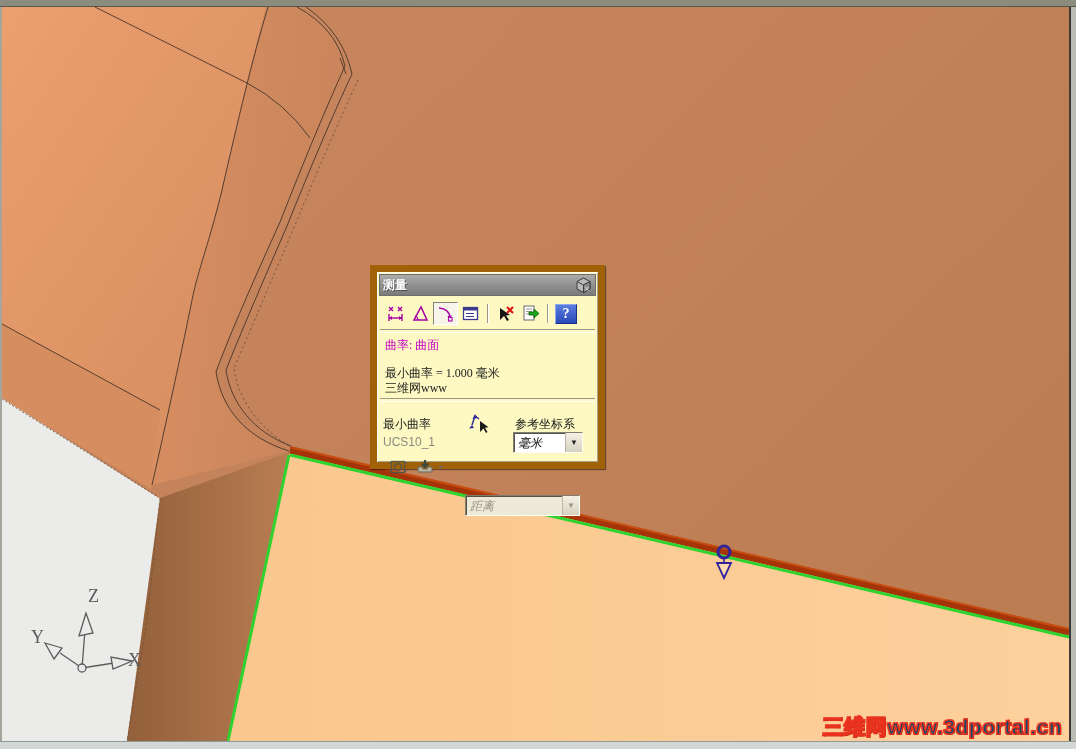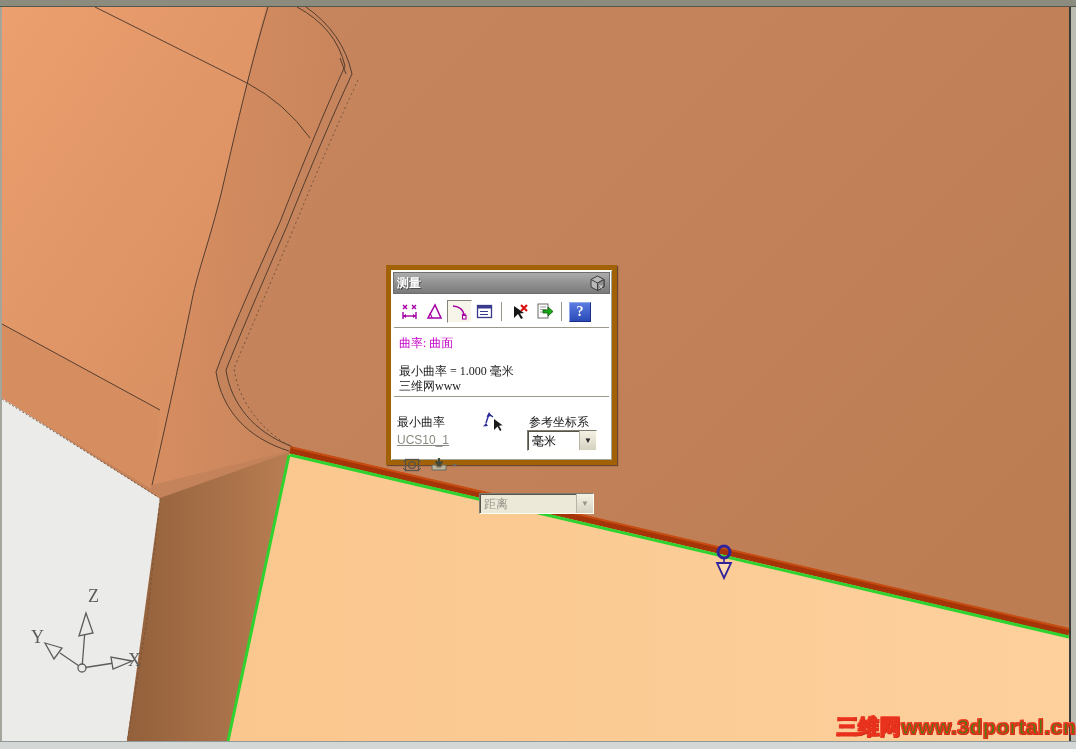--- a/index.html
+++ b/index.html
@@ -12,33 +12,33 @@
 
   
   .axis-label{
     position:absolute;color:#5c5c5c;
     font-family:"Liberation Serif","DejaVu Serif",serif;
     font-size:18px;
   }
 
   
   #watermark{
-    position:absolute;right:0;bottom:8px;
+    position:absolute;right:14px;bottom:8px;
     font-size:21px;font-weight:bold;letter-spacing:.5px;
-    color:#4d7c0f;
+    color:#0c4a6e;
     -webkit-text-stroke:1.2px #e8321e;
     text-shadow:1px 1px 0 #c02510,-1px -1px 0 #ff6f55,1px -1px 0 #e8321e,-1px 1px 0 #e8321e;
     white-space:nowrap;
   }
 
   
   #dialog{
-    position:absolute;left:386px;top:265px;width:221px;height:190px;
-    background:#ffffff;
-    border:5px solid #a16207;
+    position:absolute;left:370px;top:265px;width:221px;height:190px;
+    background:#fef9c3;
+    border:7px solid #a16207;
     box-shadow:inset 1px 1px 0 #fffef4, inset -1px -1px 0 #a8a494, 1px 1px 1px rgba(0,0,0,.45);
     font-size:12px;color:#000;
   }
   #dlg-titlebar{
     height:20px;margin:2px 2px 0 2px;
     background:linear-gradient(180deg,#ababab 0%,#8f8f8f 55%,#7a7a7a 100%);
     border:1px solid #6e6e6a;
     display:flex;align-items:center;padding:0 3px;
   }
   #dlg-title{
@@ -67,28 +67,28 @@
     display:flex;align-items:center;justify-content:center;
     font-family:"Liberation Serif","DejaVu Serif",serif;
   }
   .groove{height:2px;margin:0 3px;border-top:1px solid #9c988a;border-bottom:1px solid #ffffff;}
   #result-block{padding:4px 0 2px 8px;font-family:Liberation Serif, serif;}
   #result-mode{color:#c400c4;margin-bottom:12px;}
   .result-line{color:#1a1a1a;line-height:15px;}
 
   #csys-row{position:relative;height:72px;margin-top:6px;}
   .dlg-label{position:absolute;color:#1a1a1a;}
-  #csys-value{position:absolute;color:#8a8a80;text-decoration:underline;}
+  #csys-value{position:absolute;color:#8a8a80;}
   .combo{
     position:absolute;display:flex;height:19px;
     border:1px solid;border-color:#7f7c70 #fffef4 #fffef4 #7f7c70;
     box-shadow:inset 1px 1px 0 #55534a;
     background:#ffffff;
   }
-  .combo .combo-text{flex:1;padding:2px 3px 0 4px;font-size:12px;white-space:nowrap;overflow:hidden;}
+  .combo .combo-text{flex:1;padding:2px 3px 0 4px;font-size:12px;white-space:nowrap;overflow:hidden;font-style:italic;}
   .combo .combo-btn{
     width:16px;background:linear-gradient(180deg,#f4f1e4,#d6d2c2);
     border-left:1px solid #b9b5a5;display:flex;align-items:center;justify-content:center;
     font-size:8px;color:#222;
   }
   .combo.disabled{background:#ece9d8;margin-top:40px;}
   .combo.disabled .combo-text{color:#98948a;}
   .combo.disabled .combo-btn{color:#98948a;}
   .mini-btn{position:absolute;width:26px;height:21px;display:flex;align-items:center;justify-content:center;background:transparent;border:none;padding:0;}
 </style>

